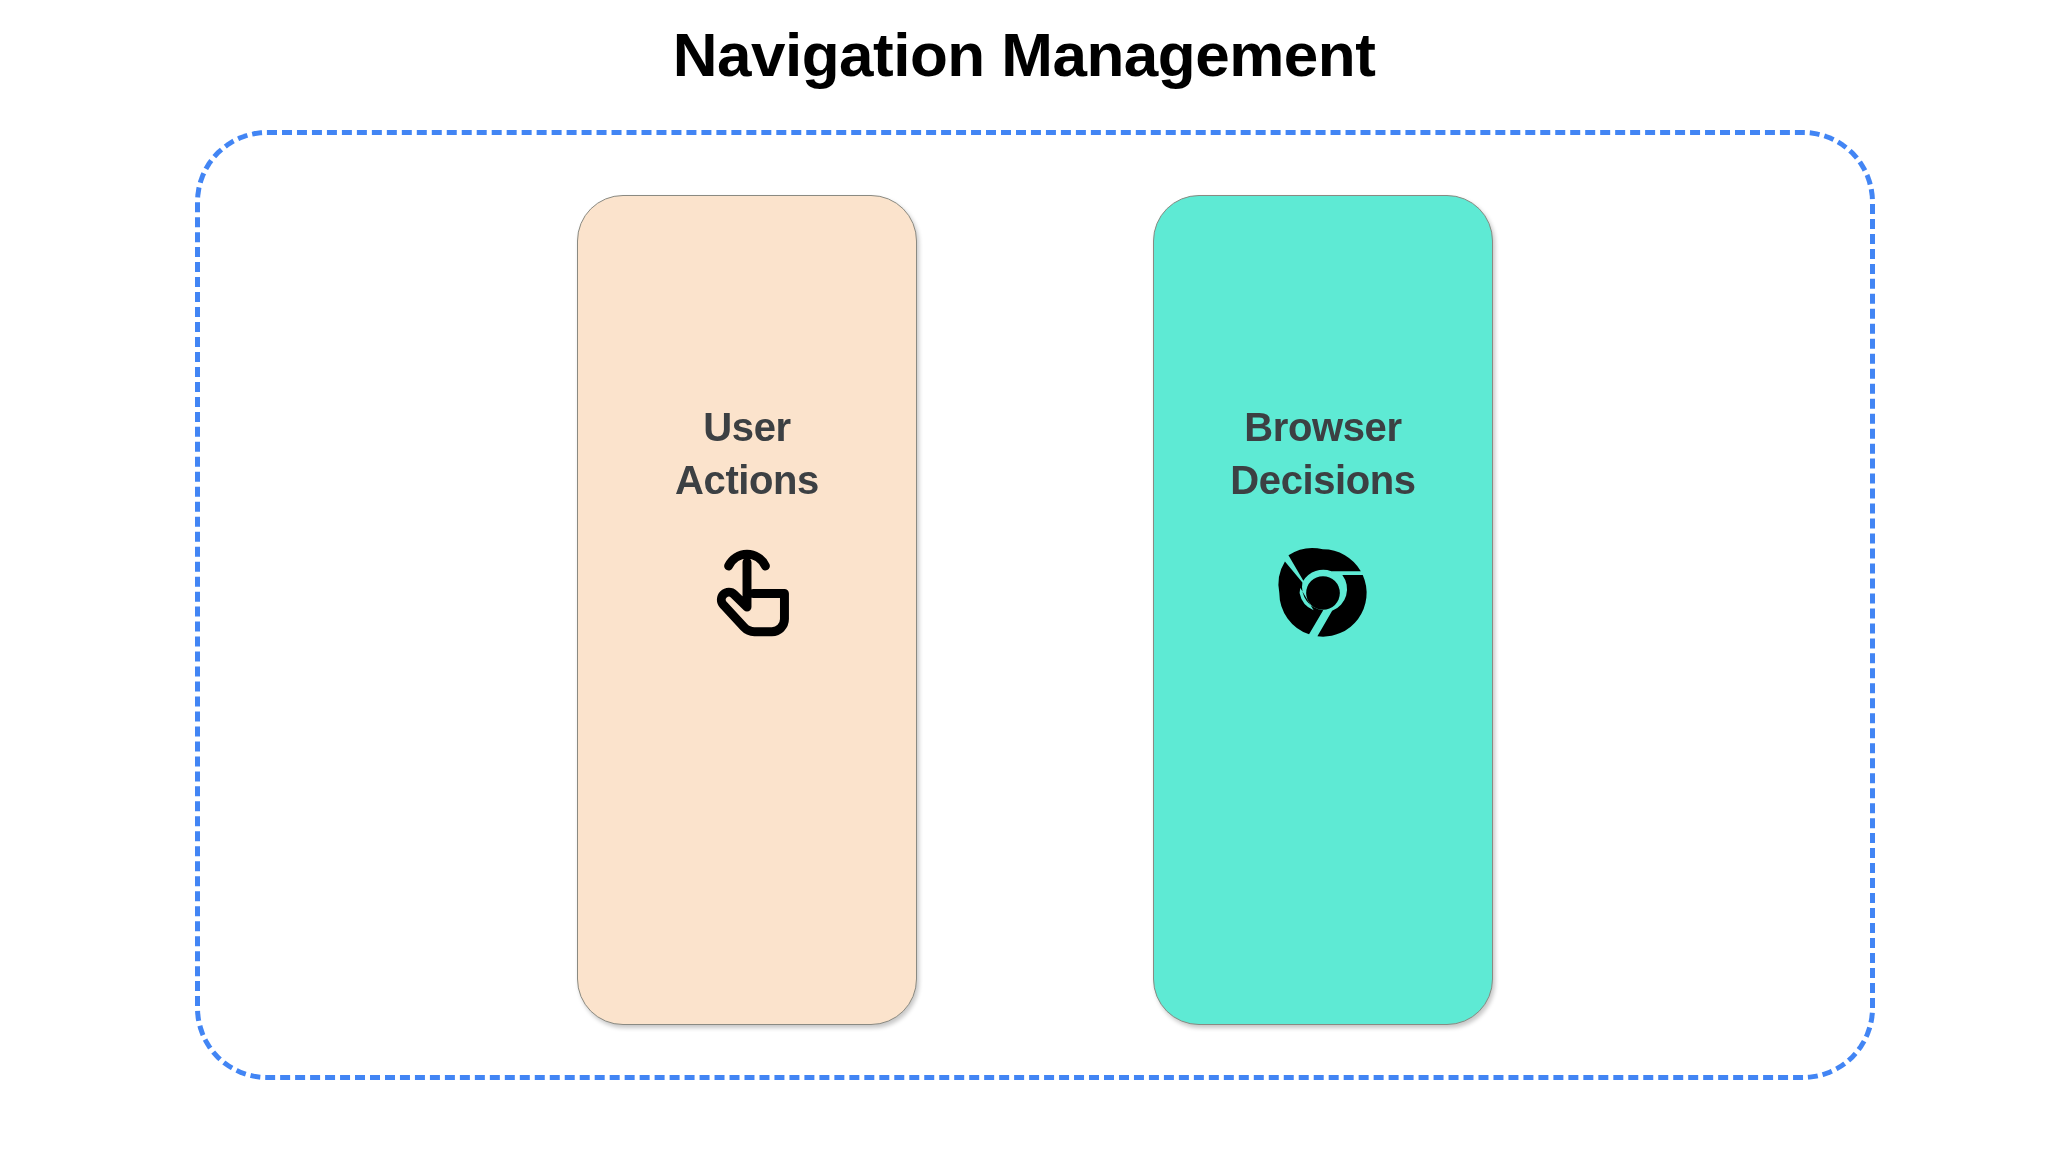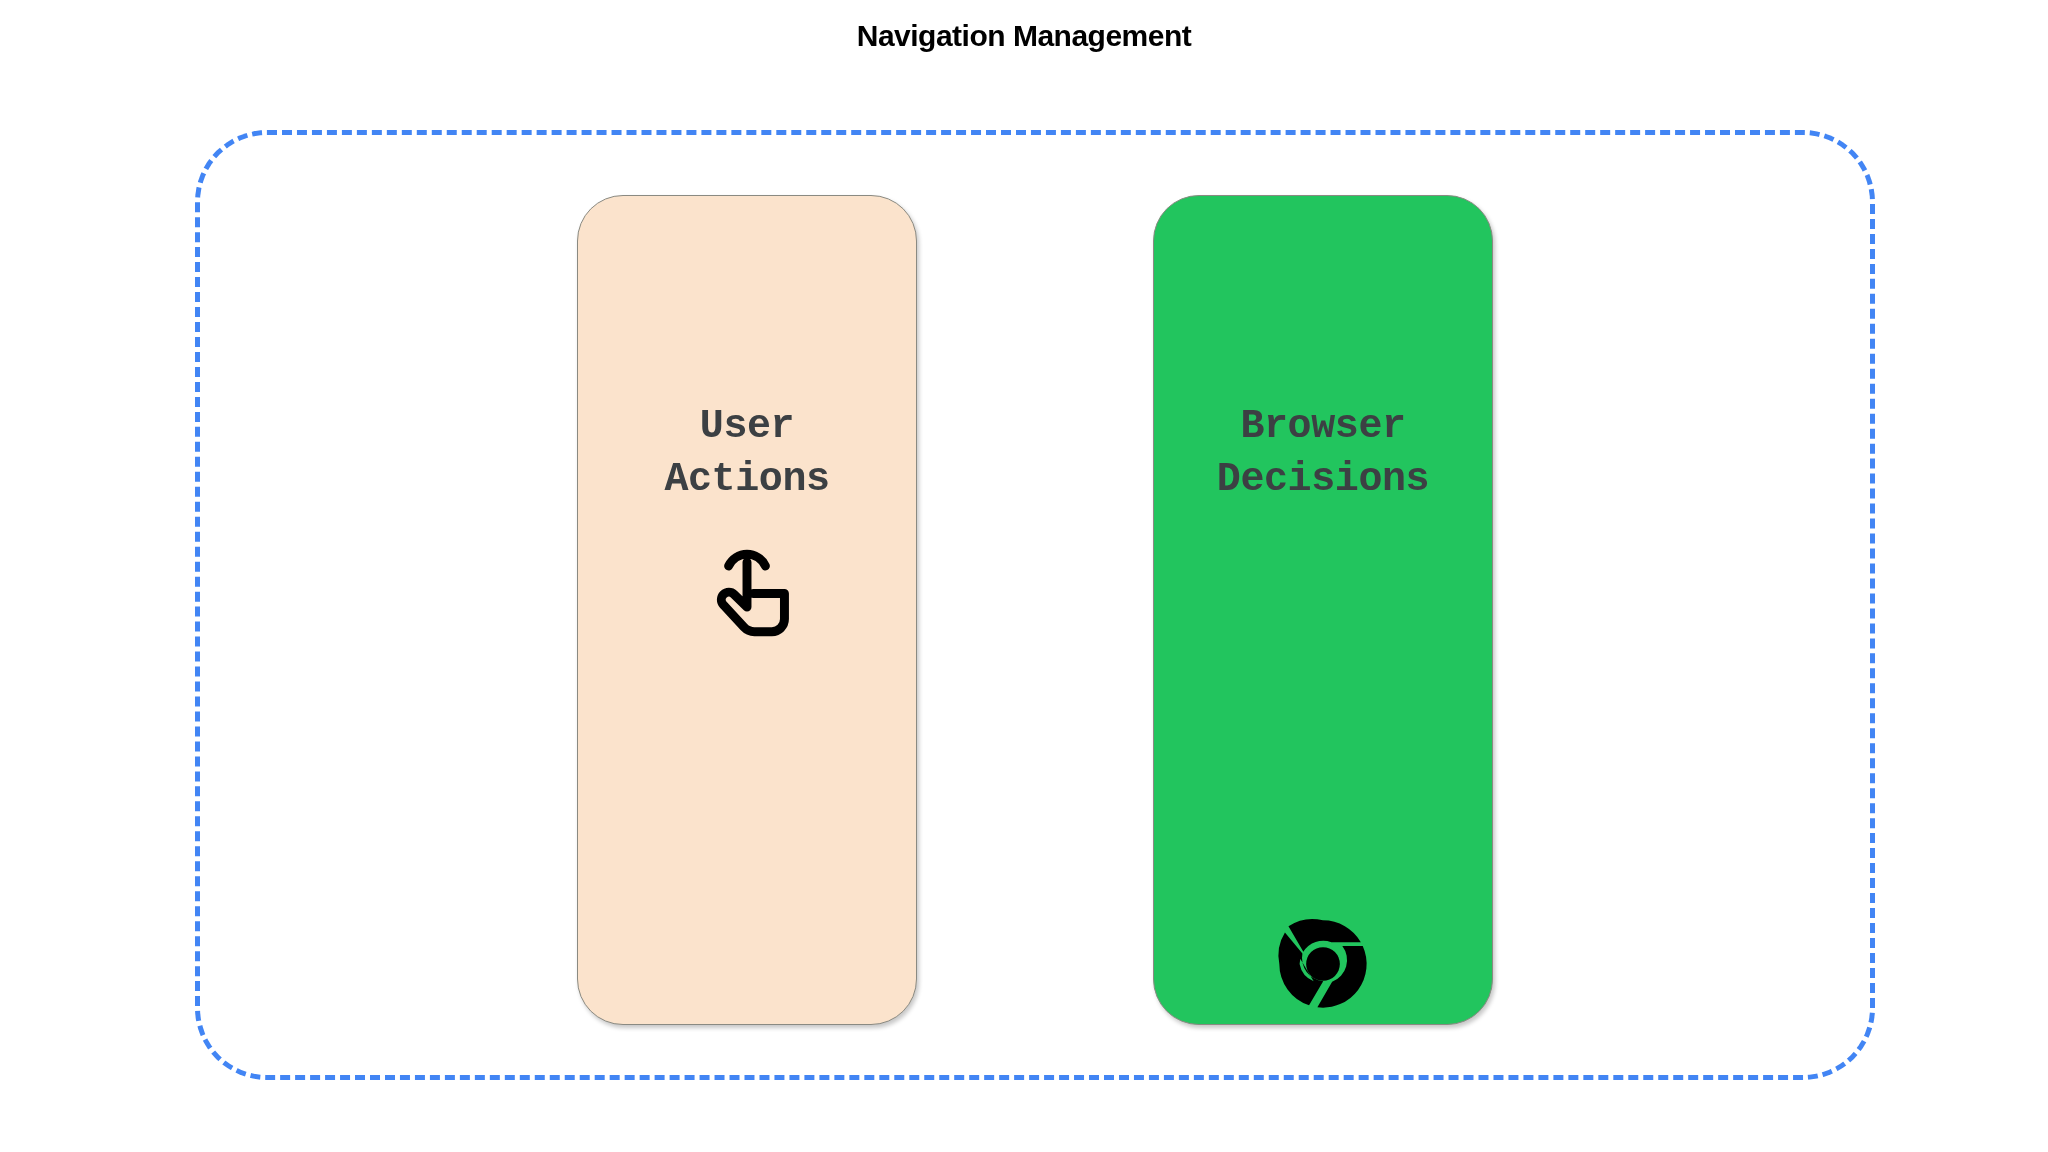--- a/index.html
+++ b/index.html
@@ -15,21 +15,21 @@
     position: relative;
   }
 
   
   .page-title {
     position: absolute;
     top: 18px;
     left: 0;
     width: 2048px;
     text-align: center;
-    font-size: 30px;
+    font-size: 62px;
     font-weight: bold;
     color: #000000;
     letter-spacing: -0.5px;
     line-height: 1.2;
   }
 
   
   .group-container {
     position: absolute;
     left: 195px;
@@ -46,39 +46,38 @@
     position: absolute;
     left: 195px;
     top: 195px;
     width: 1680px;
     height: 830px;
     display: flex;
     flex-direction: row;
     align-items: flex-start;
     justify-content: center;
     gap: 236px;
-    font-family: Liberation Mono, monospace;
   }
 
   .card {
     width: 340px;
     height: 830px;
     border-radius: 46px;
     border: 1.5px solid #8a8a82;
     box-sizing: border-box;
     display: flex;
     flex-direction: column;
     align-items: center;
     justify-content: flex-start;
     box-shadow: 2px 3px 4px rgba(0, 0, 0, 0.22);
     position: relative;
   }
 
   .card-user-actions       { background: #FBE3CC; }
-  .card-browser-decisions  { background: #22c55e; justify-content: space-between; }
+  .card-browser-decisions  { background: #5eead4; }
   .card-developer-controls { background: #D6E8CC; }
 
   .card-title {
     margin-top: 205px;
     font-size: 40px;
     font-weight: bold;
     color: #3C4043;
     text-align: center;
     line-height: 1.32;
     letter-spacing: -0.4px;

